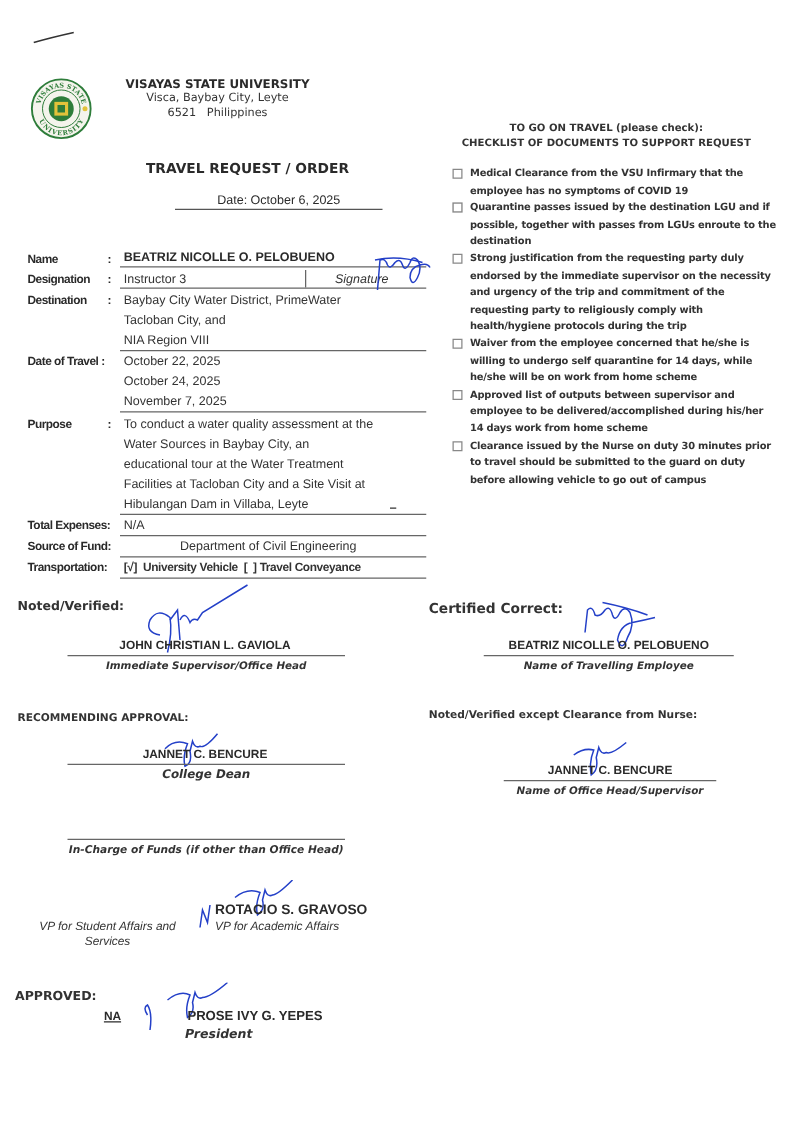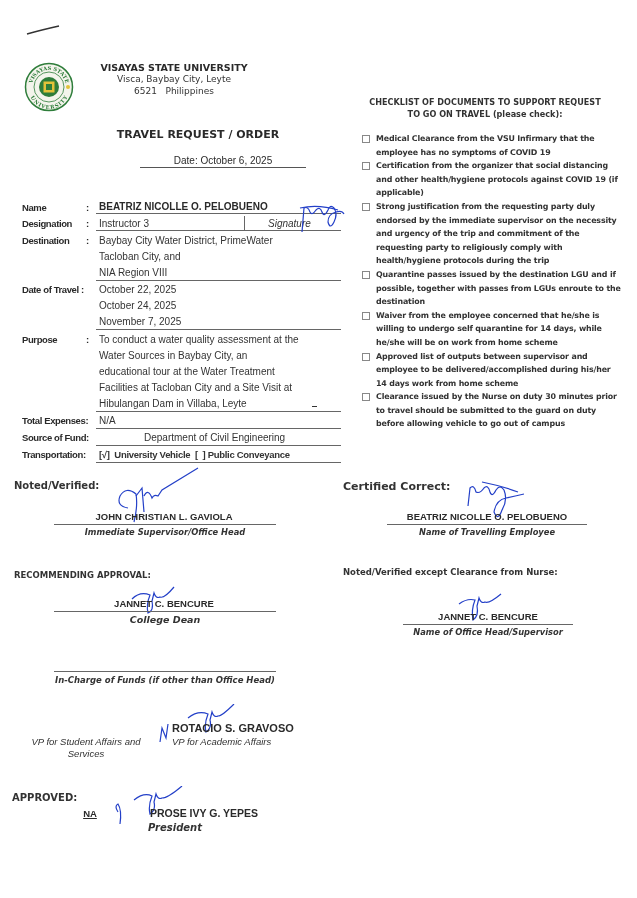--- a/index.html
+++ b/index.html
@@ -106,33 +106,32 @@
 
 <div class="label" style="top:415px;">Total Expenses:</div>
 <div class="val" style="top:415px;">N/A</div>
 <div class="uline" style="top:428px;"></div>
 
 <div class="label" style="top:432px;">Source of Fund:</div>
 <div class="val" style="top:432px;padding-left:45px;">Department of Civil Engineering</div>
 <div class="uline" style="top:445px;"></div>
 
 <div class="label" style="top:449px;">Transportation:</div>
-<div class="val" style="top:449px;font-weight:bold;font-size:9.5px;letter-spacing:-0.3px;white-space:pre;"><span>[√]</span>  <span>University Vehicle</span>  <span>[  ]</span> <span>Public Conveyance</span></div>
+<div class="val" style="top:449px;font-weight:bold;font-size:9.5px;letter-spacing:-0.3px;white-space:pre;"><span>[√]</span>  <span>University Vehicle</span>  <span>[  ]</span> <span>Travel Conveyance</span></div>
 <div class="uline" style="top:462px;"></div>
 
 <div class="check-title">
+  <div>TO GO ON TRAVEL (please check):</div>
   <div>CHECKLIST OF DOCUMENTS TO SUPPORT REQUEST</div>
-  <div>TO GO ON TRAVEL (please check):</div>
 </div>
 <ul class="check-list">
   <li class="check-item"><span class="check-box"></span><span>Medical Clearance from the VSU Infirmary that the employee has no symptoms of COVID 19</span></li>
   <li class="check-item"><span class="check-box"></span></li>
-  <li class="check-item"><span class="check-box"></span><span>Certification from the organizer that social distancing and other health/hygiene protocols against COVID 19 (if applicable)</span></li>
+  <li class="check-item"><span class="check-box"></span><span>Quarantine passes issued by the destination LGU and if possible, together with passes from LGUs enroute to the destination</span></li>
   <li class="check-item"><span class="check-box"></span><span>Strong justification from the requesting party duly endorsed by the immediate supervisor on the necessity and urgency of the trip and commitment of the requesting party to religiously comply with health/hygiene protocols during the trip</span></li>
-  <li class="check-item"><span class="check-box"></span><span>Quarantine passes issued by the destination LGU and if possible, together with passes from LGUs enroute to the destination</span></li>
   <li class="check-item"><span class="check-box"></span><span>Waiver from the employee concerned that he/she is willing to undergo self quarantine for 14 days, while he/she will be on work from home scheme</span></li>
   <li class="check-item"><span class="check-box"></span><span>Approved list of outputs between supervisor and employee to be delivered/accomplished during his/her 14 days work from home scheme</span></li>
   <li class="check-item"><span class="check-box"></span><span>Clearance issued by the Nurse on duty 30 minutes prior to travel should be submitted to the guard on duty before allowing vehicle to go out of campus</span></li>
 </ul>
 
 <div class="section-label" style="left:14px;top:480px;font-size:10px;">Noted/Verified:</div>
 <svg class="abs" style="left:108px;top:466px;width:96px;height:62px;" viewBox="0 0 96 62">
   <path class="sig-blue" d="M20 42 Q8 40 12 30 Q18 20 28 28 Q30 40 26 56"></path>
   <path class="sig-blue" d="M28 30 L34 22 L36 46 M36 30 Q40 22 44 32 Q46 28 50 30 L54 24 L90 2"></path>
 </svg>

